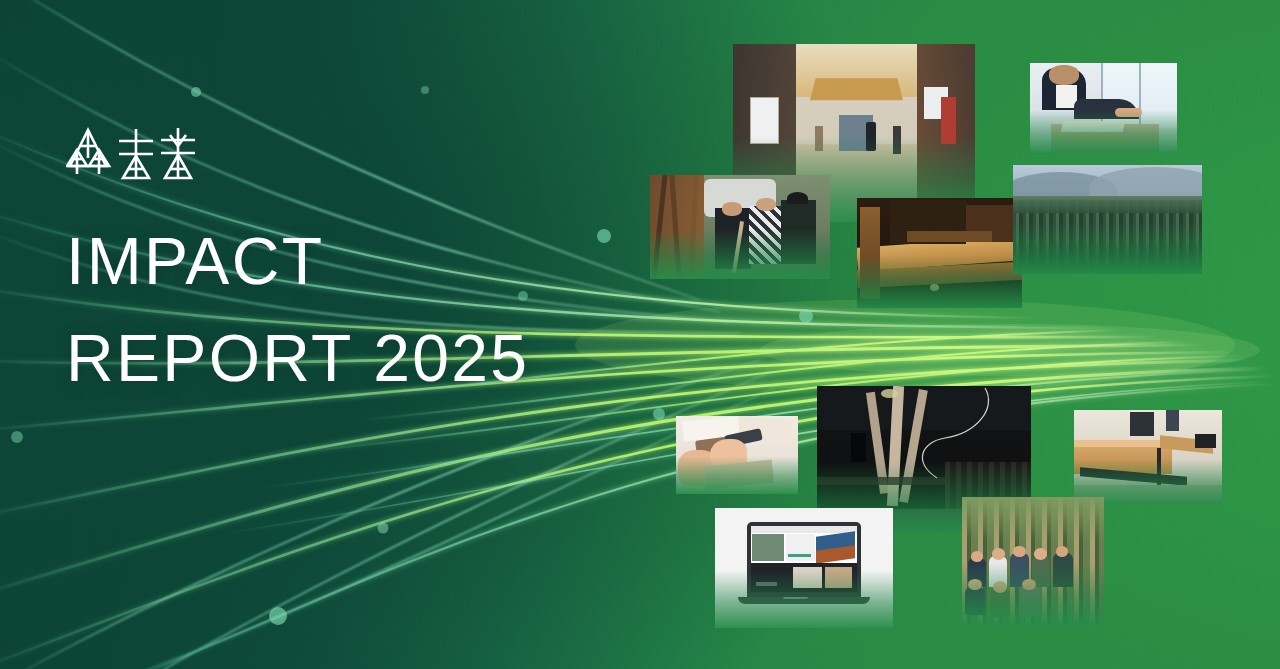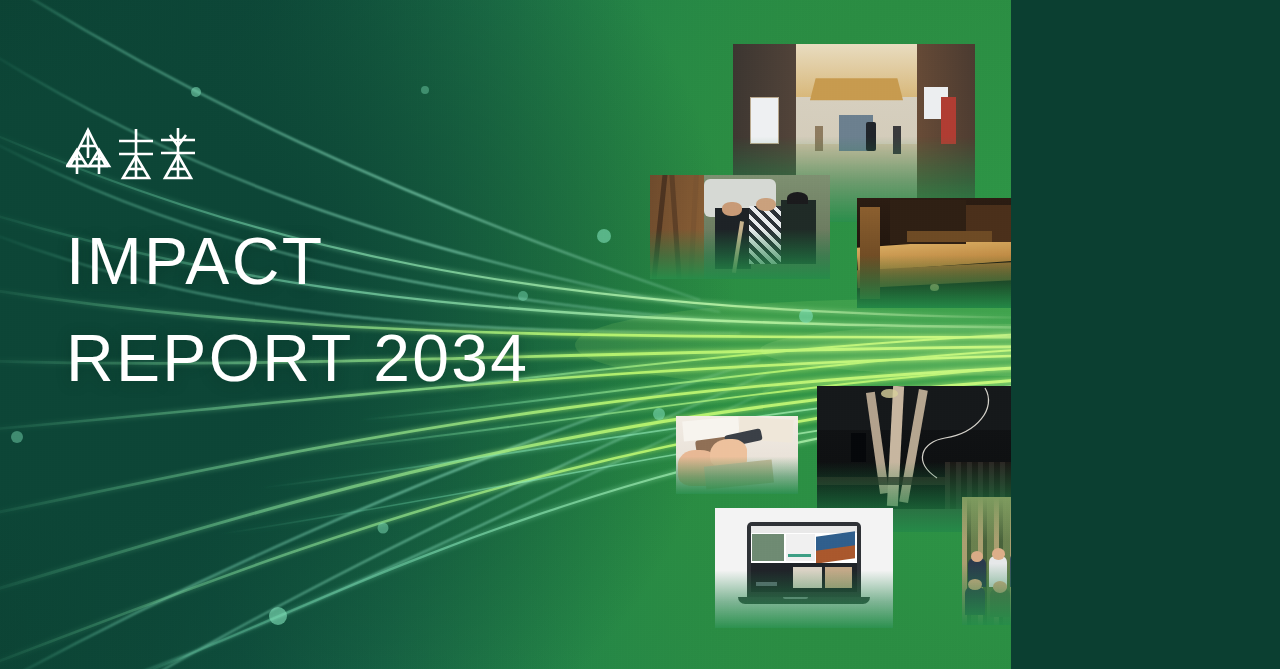--- a/index.html
+++ b/index.html
@@ -6,21 +6,21 @@
   * { margin:0; padding:0; box-sizing:border-box; }
   html, body {
     width:1280px; height:669px;
     overflow:hidden;
     background:#0b3f31;
     font-family:"Liberation Sans", sans-serif;
   }
 
   #hero {
     position:relative;
-    width:1011px; height:669px;
+    width:1280px; height:669px;
     overflow:hidden;
     background:
       radial-gradient(ellipse 90% 120% at 8% 45%,  #0c4536 0%, #0c4536 25%, rgba(12,69,54,0) 72%),
       radial-gradient(ellipse 120% 150% at 112% 50%, #2f9a48 0%, #2a8c42 38%, rgba(42,140,66,0) 80%),
       linear-gradient(100deg, #093a2d 0%, #0d4a39 24%, #15634a 44%, #1d7d4c 62%, #2a8c45 80%, #2e9146 100%);
   }
 
   
   .grain {
     position:absolute; inset:0;
@@ -366,17 +366,17 @@
         <path d="M0,27 L34,27"></path>
         <path d="M17,2 L17,52"></path>
         <path d="M9,9 L17,20 L25,9"></path>
         <path d="M17,29 L4,52 L30,52 Z"></path>
         <path d="M9,43 L25,43"></path>
       </g>
     </svg>
   </div>
 
   <h1 class="title" id="title-line1">IMPACT</h1>
-  <h1 class="title" id="title-line2">REPORT 2034</h1>
+  <h1 class="title" id="title-line2">REPORT 2025</h1>
 
 
   <div class="grain"></div>
 </div>
 
 </body></html>

